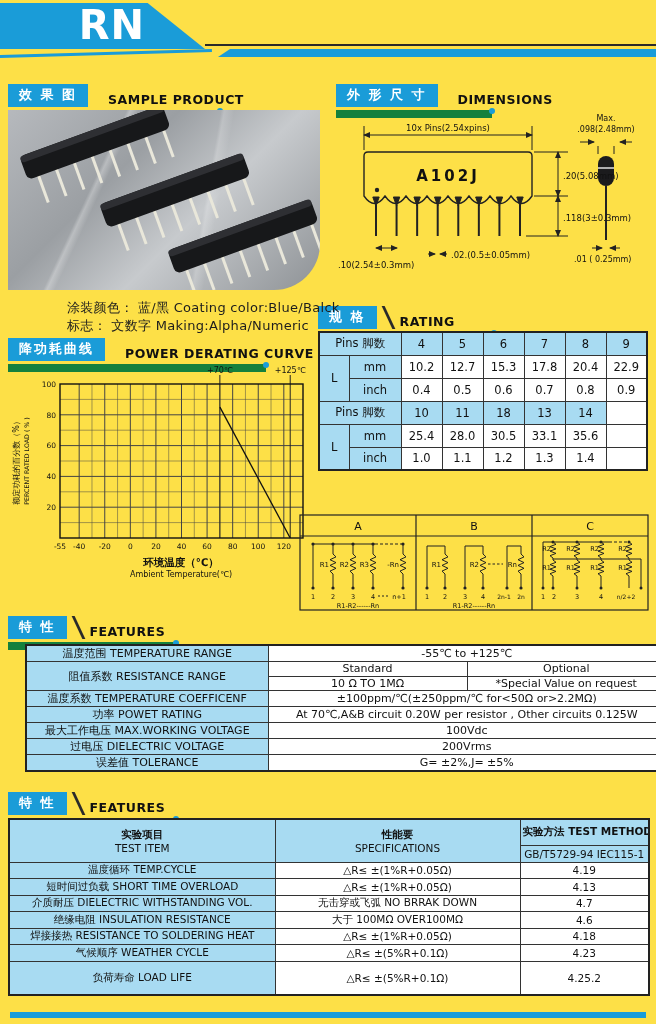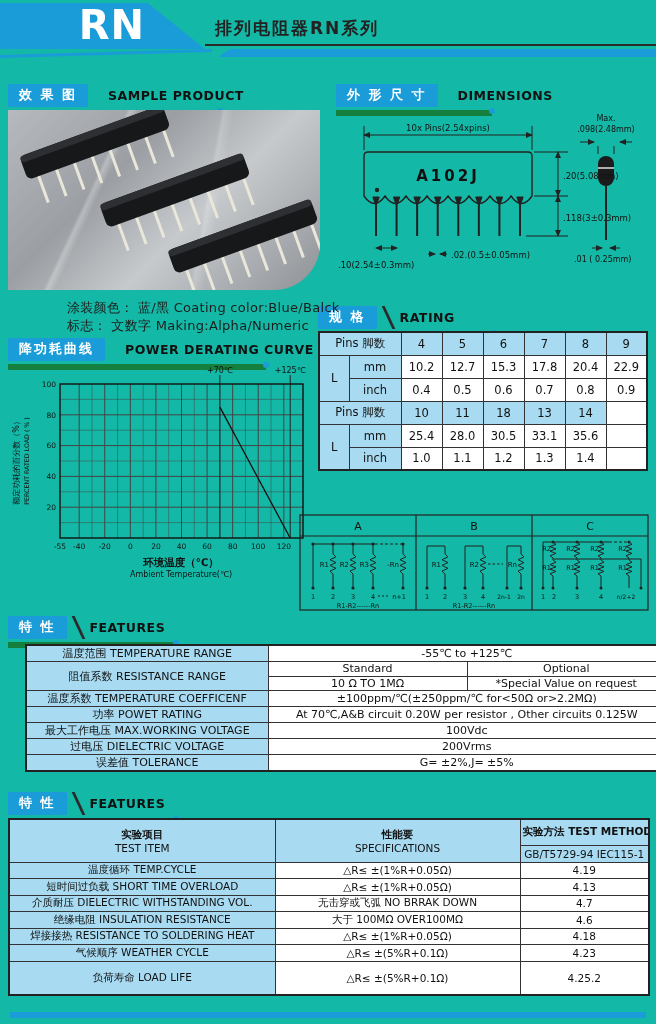--- a/index.html
+++ b/index.html
@@ -1,34 +1,34 @@
 <!DOCTYPE html>
 <html><head>
 <meta charset="utf-8">
 <style>
   :root{ --blue:#1a9cd8; --fill:#a8dbf2; --ink:#1b1b1b; }
   *{margin:0;padding:0;box-sizing:border-box;}
   body{background:#fff;font-family:"DejaVu Sans","Liberation Sans",sans-serif;color:var(--ink);}
-  #page{position:relative;width:656px;height:1024px;background:#14b8a6;overflow:hidden;}
+  #page{position:relative;width:656px;height:1024px;background:#fde047;overflow:hidden;}
   .abs{position:absolute;}
 
   
   .banner{left:0;top:3px;width:205px;height:46px;background:var(--blue);
     clip-path:polygon(0 0,72% 0,100% 100%,0 100%);color:#fff;font-weight:bold;
     font-size:40px;line-height:44px;text-align:right;padding-right:60px;letter-spacing:1px;}
   .banner-underline{left:0;top:55px;width:212px;height:3px;background:var(--blue);
     transform:rotate(-1.6deg);transform-origin:left center;}
   .page-title{left:215px;top:17px;font-size:17px;font-weight:bold;color:#222;letter-spacing:2px;}
   .title-rule{left:205px;top:44px;right:0;height:2px;background:#2a2a2a;}
   .title-bar{left:218px;top:49px;right:0;height:8px;background:var(--blue);
     clip-path:polygon(12px 0,100% 0,100% 100%,0 100%);}
 
   
-  .sec{position:absolute;display:flex;align-items:flex-start;gap:8px;
-    border-bottom:6px solid #15803d;padding-bottom:3px;}
+  .sec{position:absolute;display:flex;align-items:flex-end;gap:8px;
+    border-bottom:8px solid #15803d;padding-bottom:3px;}
   .sec::after{content:'';position:absolute;right:-3px;bottom:-4px;width:6px;height:6px;
     border-radius:50%;background:var(--blue);}
   .sec .badge{background:var(--blue);color:#fff;font-weight:bold;font-size:13px;
     padding:2px 11px 3px;letter-spacing:2px;white-space:nowrap;}
   .sec .slash{width:3px;align-self:stretch;background:#2a2a2a;transform:skewX(25deg);margin:0 2px;}
   .sec .en{font-size:12.5px;font-weight:bold;color:#111;letter-spacing:.5px;padding-top:4px;white-space:nowrap;}
 
   
   .photo{left:8px;top:110px;width:312px;height:180px;border-radius:0 0 46px 0;overflow:hidden;
     background:
@@ -53,21 +53,20 @@
   .footer-bar{left:10px;right:10px;top:1012px;height:6px;background:var(--blue);}
   svg text{fill:#111;}
 </style>
 </head>
 <body>
 
 <div id="page">
 
   <div class="abs banner"><span>RN</span></div>
   <div class="abs banner-underline"></div>
-  <div class="abs page-title">排列电阻器RN系列</div>
   <div class="abs title-rule"></div>
   <div class="abs title-bar"></div>
 
   <div class="sec" style="left:8px;top:84px;width:212px">
     <span class="badge">效 果 图</span>
     <span class="slash"></span>
     <span class="en">SAMPLE PRODUCT</span>
   </div>
   <div class="sec" style="left:336px;top:84px;width:156px">
     <span class="badge">外 形 尺 寸</span>

